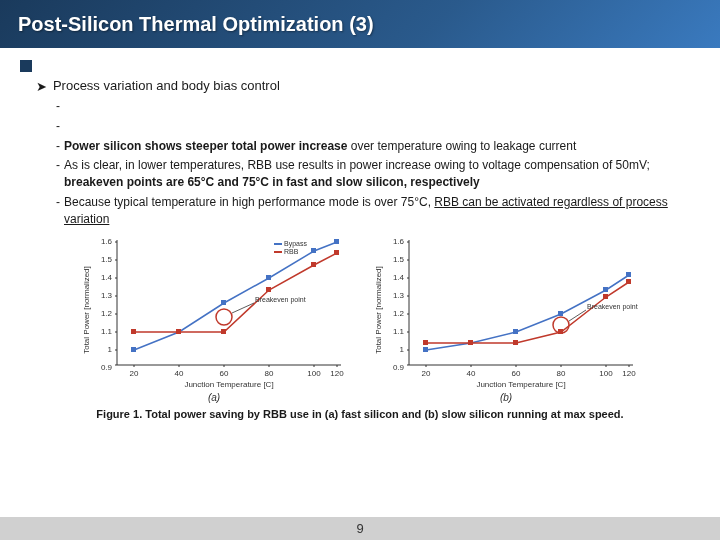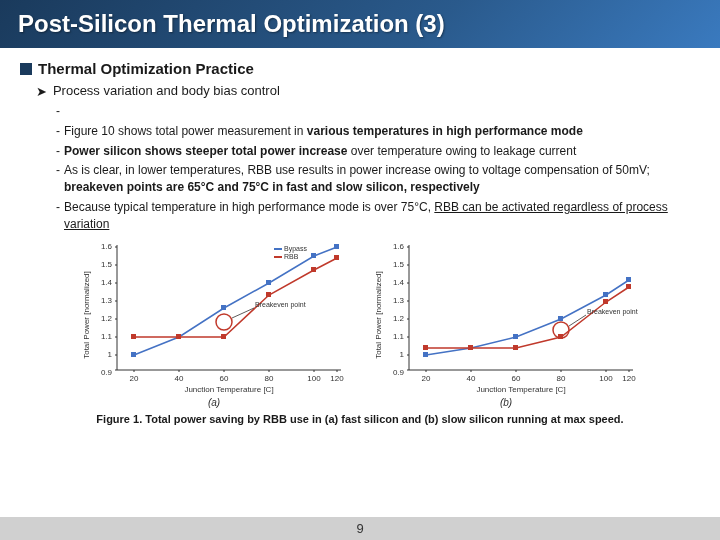--- a/index.html
+++ b/index.html
@@ -15,21 +15,21 @@
 
     .header {
       background: linear-gradient(135deg, #1a3a5c 0%, #2a5a8c 60%, #3a7abf 100%);
       padding: 10px 18px;
       display: flex;
       align-items: center;
       min-height: 48px;
     }
     .header-title {
       color: #ffffff;
-      font-size: 24px;
+      font-size: 20px;
       font-weight: bold;
       text-shadow: 1px 1px 2px rgba(0,0,0,0.4);
     }
 
     .content {
       background: #ffffff;
       flex: 1;
       padding: 12px 20px 6px 20px;
       display: flex;
       flex-direction: column;
@@ -149,35 +149,33 @@
 <body>
 
 <div class="header">
   <span class="header-title">Post-Silicon Thermal Optimization (3)</span>
 </div>
 
 <div class="content">
 
   <div class="section-title">
     <span class="square"></span>
-    <span>Thermal Optimization Practice</span>
   </div>
 
   <div class="bullet-main">
     <span class="arrow">➤</span>
     <span>Process variation and body bias control</span>
   </div>
 
   <div class="sub-bullets">
     <div class="sub-bullet">
       <span class="dash">-</span>
     </div>
     <div class="sub-bullet">
       <span class="dash">-</span>
-      <span>Figure 10 shows total power measurement in <span class="bold">various temperatures in high performance mode</span></span>
     </div>
     <div class="sub-bullet">
       <span class="dash">-</span>
       <span><span class="bold">Power silicon shows steeper total power increase</span> over temperature owing to leakage current</span>
     </div>
     <div class="sub-bullet">
       <span class="dash">-</span>
       <span>As is clear, in lower temperatures, RBB use results in power increase owing to voltage compensation of 50mV; <span class="bold">breakeven points are 65°C and 75°C in fast and slow silicon, respectively</span></span>
     </div>
     <div class="sub-bullet">

